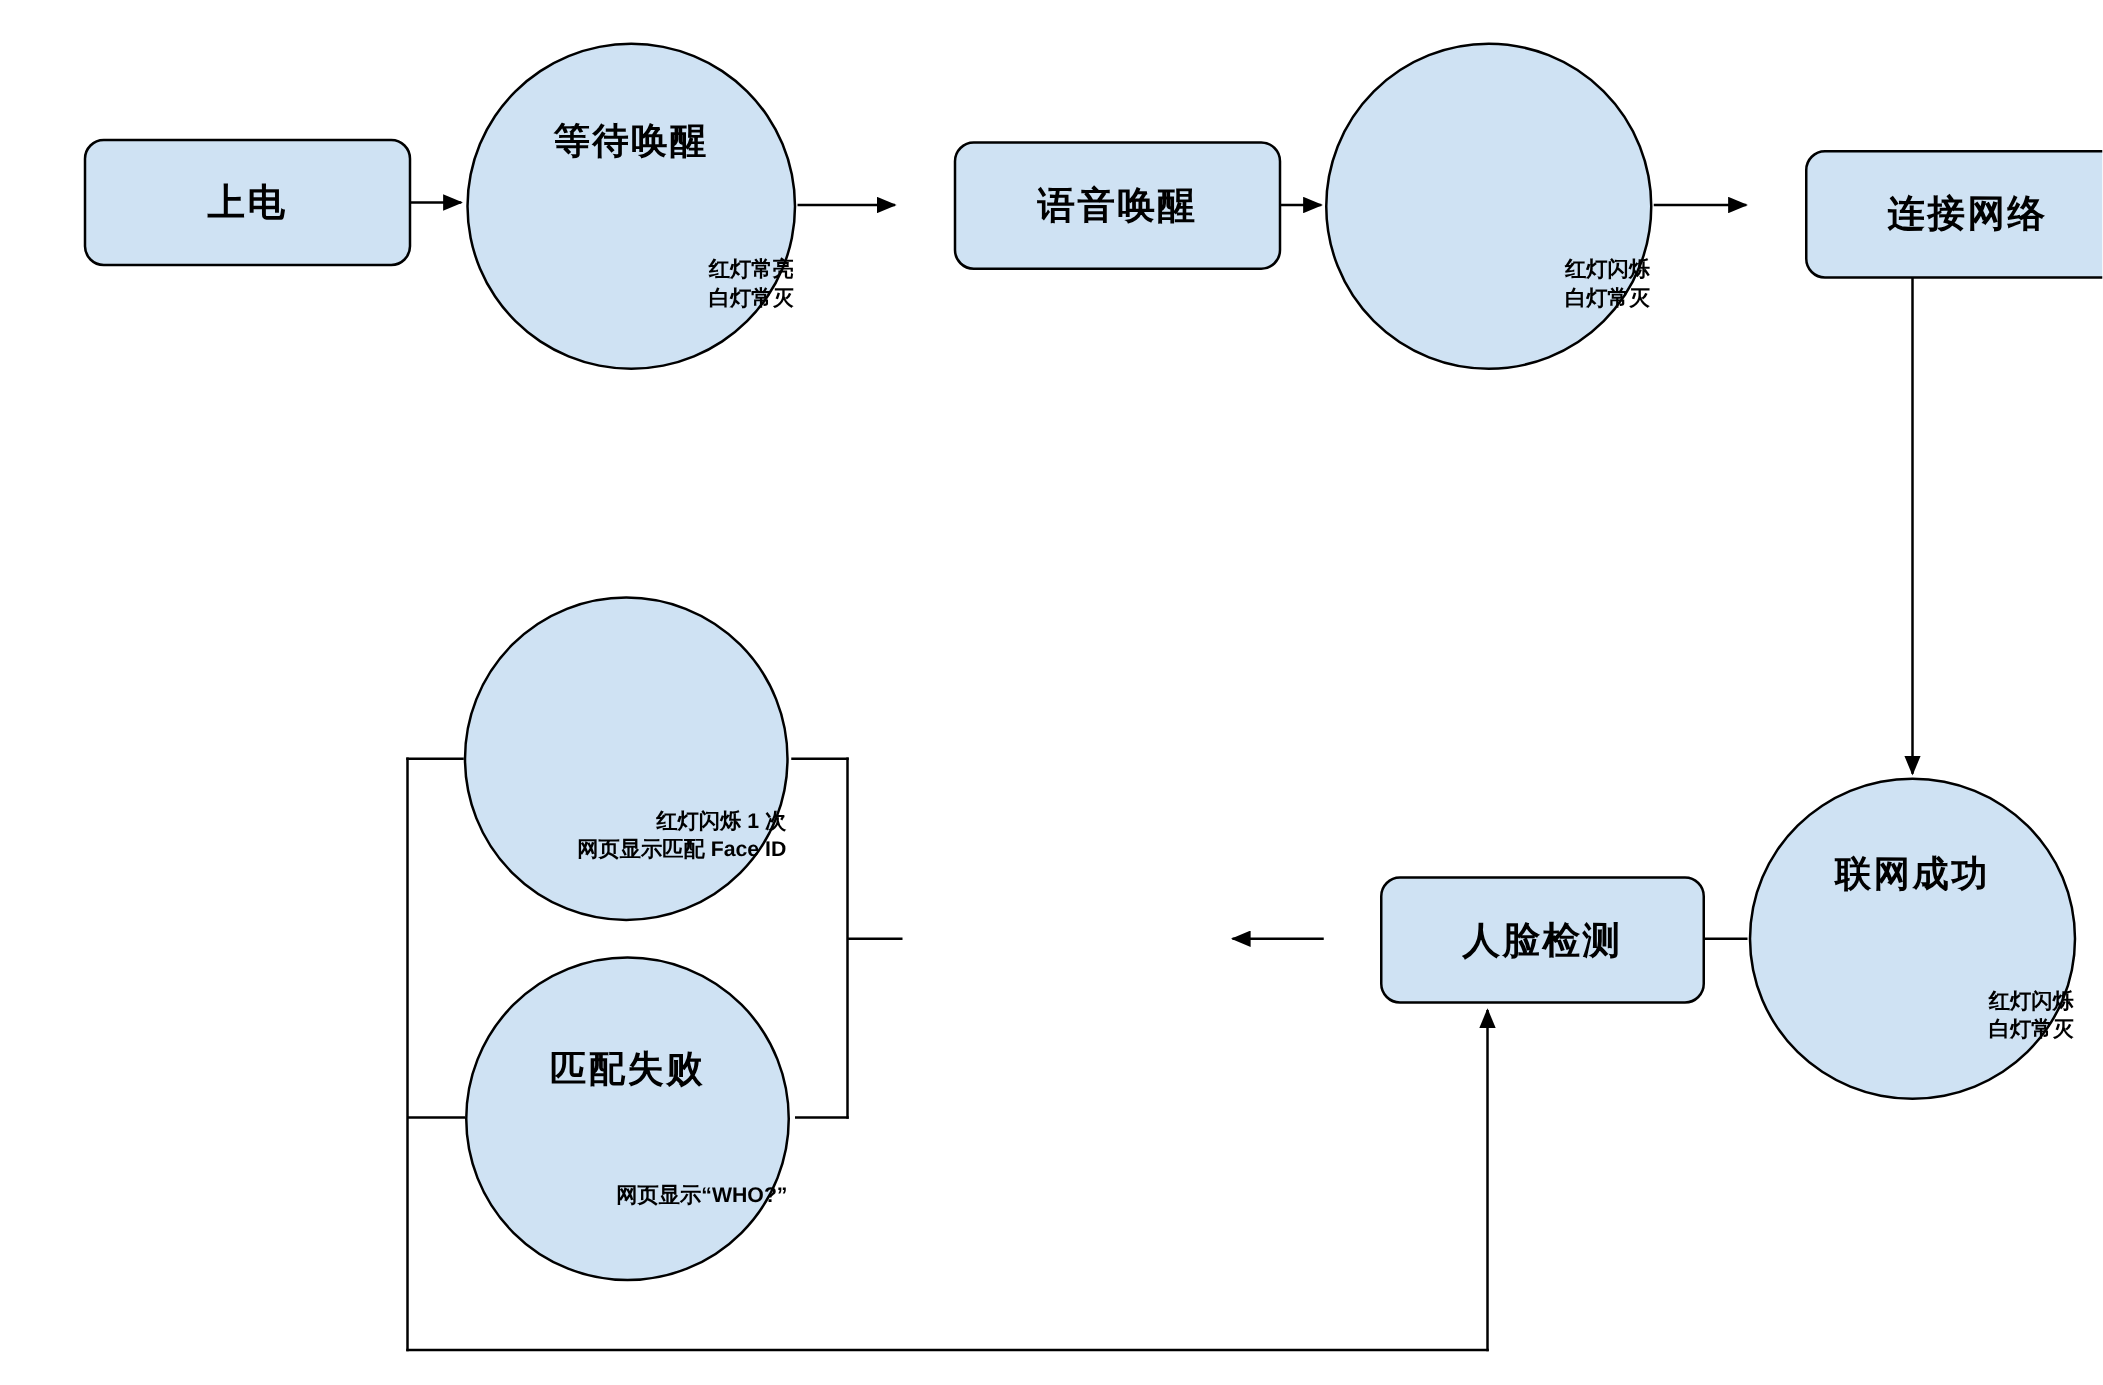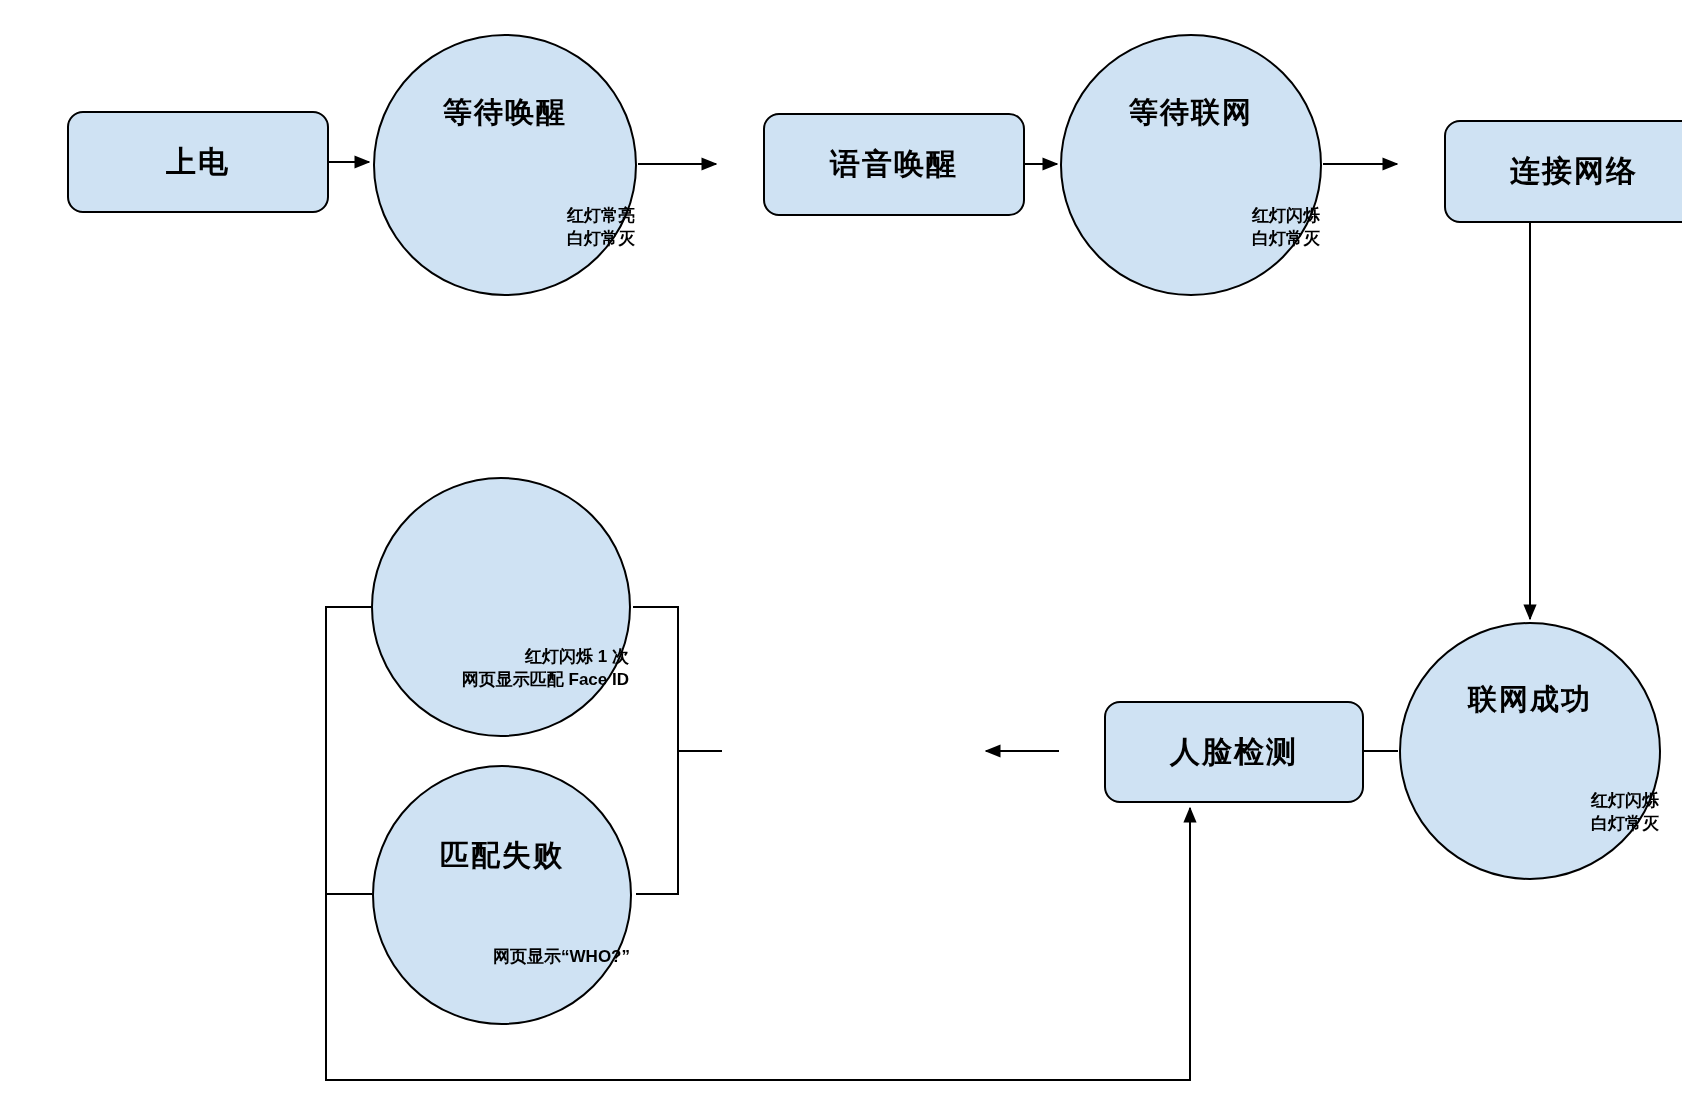--- a/index.html
+++ b/index.html
@@ -135,21 +135,20 @@
 
   <div class="node circle" style="left:373px; top:34px; width:264px; height:262px">
     <div class="circle-title">等待唤醒</div>
     <div class="circle-sub">
       <span>红灯常亮</span>
       <span>白灯常灭</span>
     </div>
   </div>
 
   <div class="node circle" style="left:1060px; top:34px; width:262px; height:262px">
-    <div class="circle-title">等待联网</div>
     <div class="circle-sub">
       <span>红灯闪烁</span>
       <span>白灯常灭</span>
     </div>
   </div>
 
   <div class="node circle" style="left:1399px; top:622px; width:262px; height:258px">
     <div class="circle-title">联网成功</div>
     <div class="circle-sub">
       <span>红灯闪烁</span>

